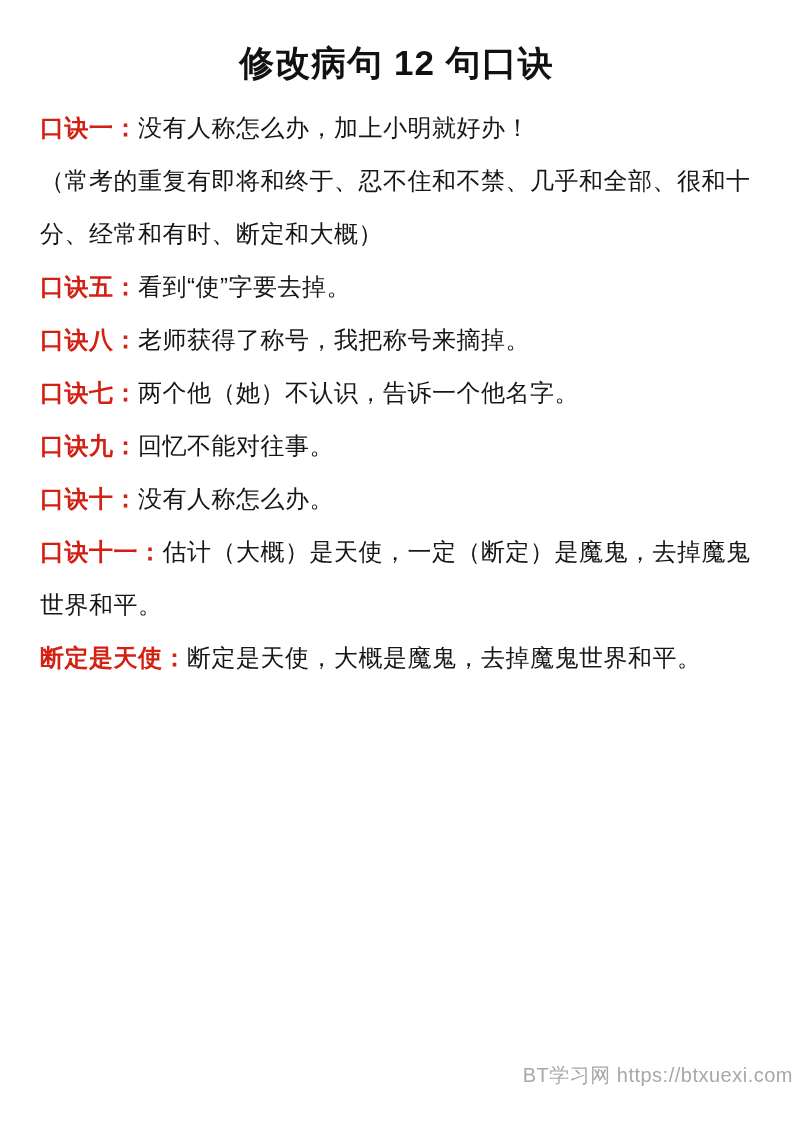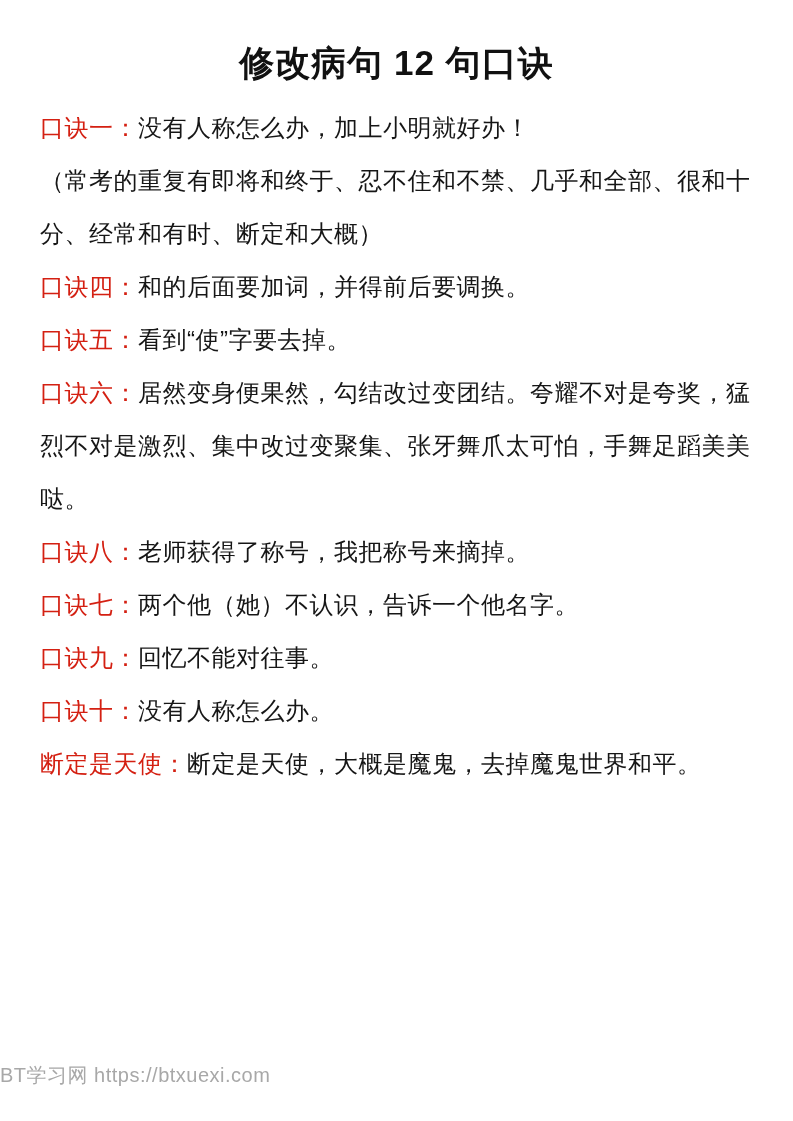--- a/index.html
+++ b/index.html
@@ -32,48 +32,48 @@
     margin: 0;
     font-size: 24px;
     line-height: 53px;
     color: #161616;
     letter-spacing: 0.5px;
     text-align: left;
     word-break: break-all;
   }
   .entry .label {
     color: #d42012;
-    font-weight: normal;
+    font-weight: bold;
   }
   .watermark {
     position: absolute;
     left: 0;
     right: 0;
     top: 1062px;
-    text-align: left;
+    text-align: right;
     font-size: 20px;
     color: #a8a8a8;
     letter-spacing: 0.5px;
+    padding-left: 48px;
   }
 </style>
 </head>
 <body>
 
 <div class="page">
 
   <h1 class="doc-title">修改病句 12 句口诀</h1>
 
   <div class="content">
     <p class="entry"><span class="label">口诀一：</span><span class="text">没有人称怎么办，加上小明就好办！</span></p>
     <p class="entry"><span class="label"></span><span class="text">（常考的重复有即将和终于、忍不住和不禁、几乎和全部、很和十分、经常和有时、断定和大概）</span></p>
-    <p class="entry"><span class="label">口诀四：</span><span class="text">和的后面要加词，并得前后要调换。</span></p>
     <p class="entry"><span class="label">口诀五：</span><span class="text">看到“使”字要去掉。</span></p>
-    <p class="entry"><span class="label">口诀六：</span><span class="text">居然变身便果然，勾结改过变团结。夸耀不对是夸奖，猛烈不对是激烈、集中改过变聚集、张牙舞爪太可怕，手舞足蹈美美哒。</span></p>
     <p class="entry"><span class="label">口诀八：</span><span class="text">老师获得了称号，我把称号来摘掉。</span></p>
     <p class="entry"><span class="label">口诀七：</span><span class="text">两个他（她）不认识，告诉一个他名字。</span></p>
     <p class="entry"><span class="label">口诀九：</span><span class="text">回忆不能对往事。</span></p>
     <p class="entry"><span class="label">口诀十：</span><span class="text">没有人称怎么办。</span></p>
+    <p class="entry"><span class="label">口诀十一：</span><span class="text">估计（大概）是天使，一定（断定）是魔鬼，去掉魔鬼世界和平。</span></p>
     <p class="entry"><span class="label">断定是天使：</span><span class="text">断定是天使，大概是魔鬼，去掉魔鬼世界和平。</span></p>
   </div>
 
   <div class="watermark">BT学习网 https://btxuexi.com</div>
 
 </div>
 
 </body></html>

